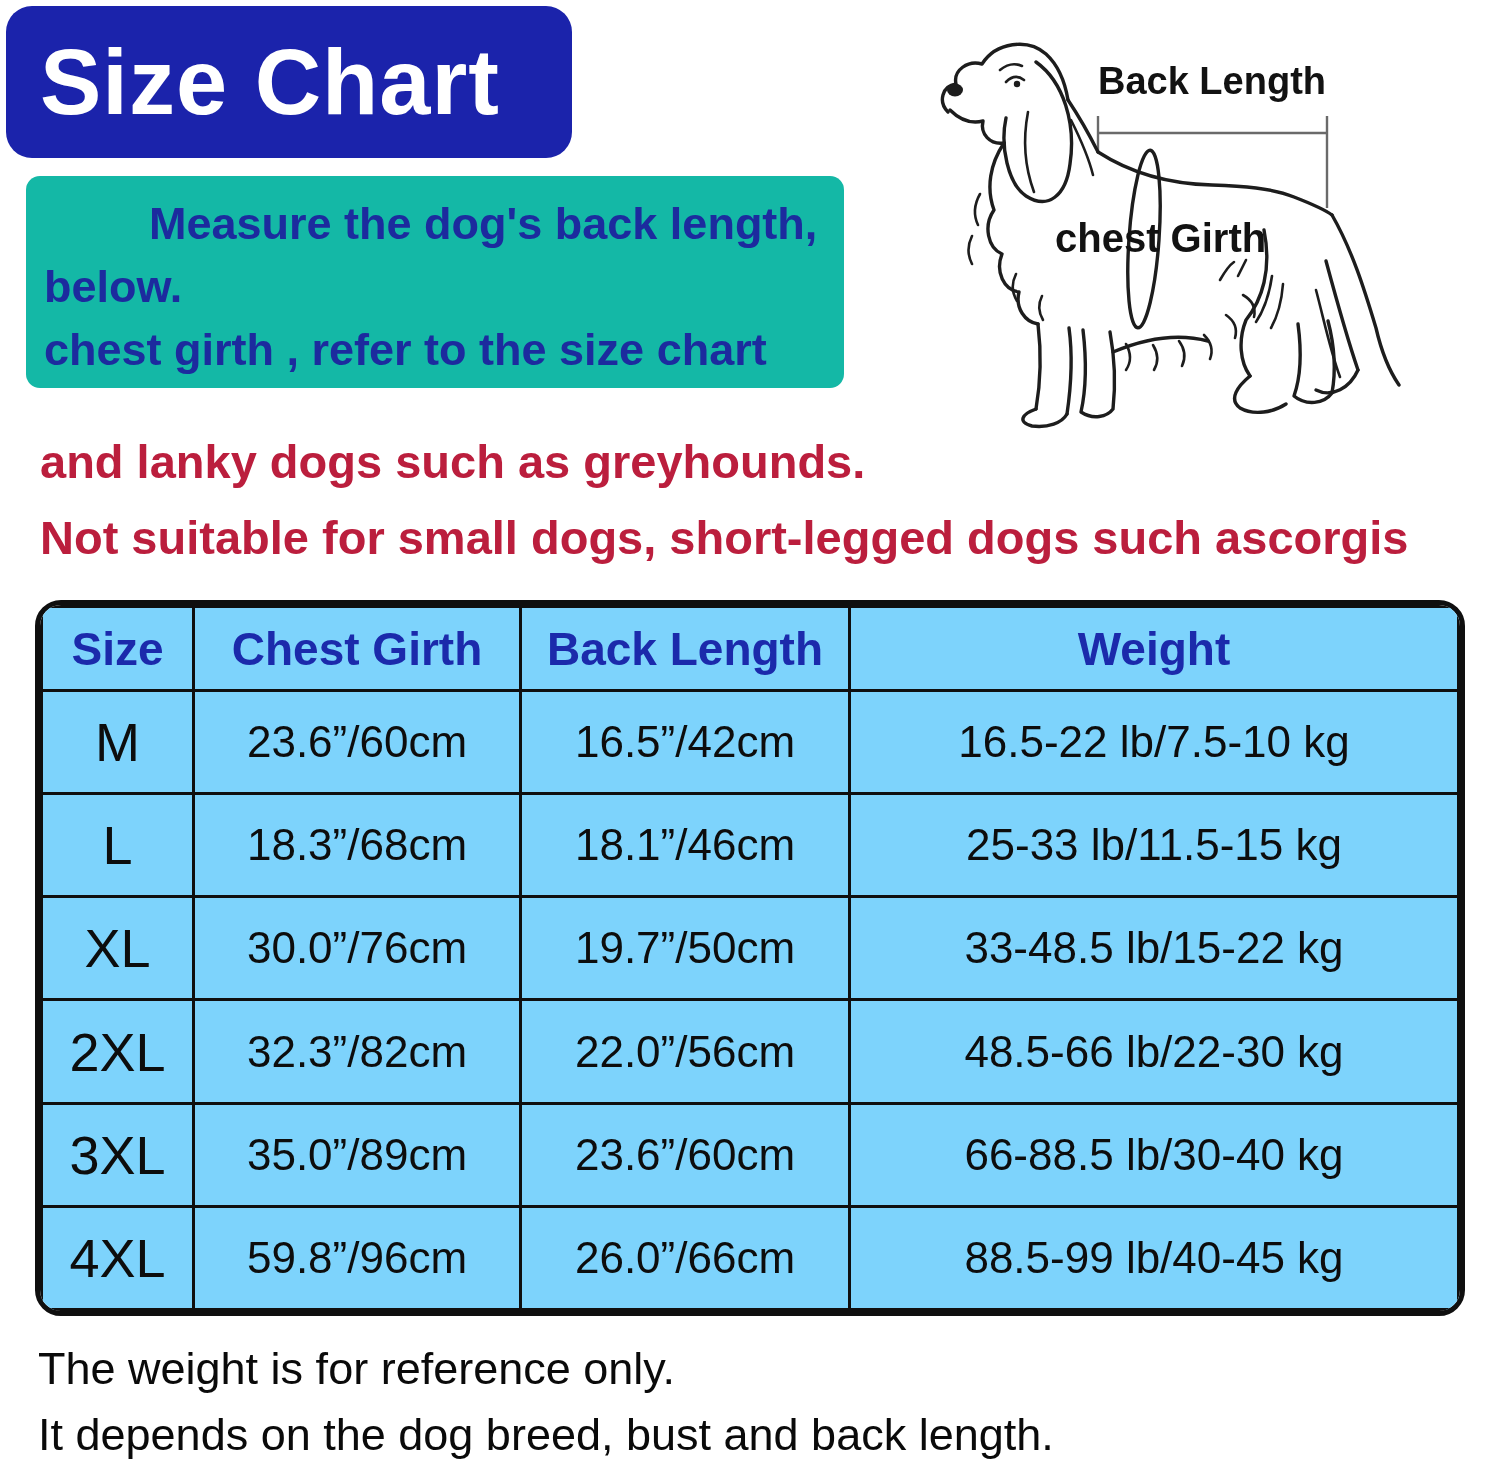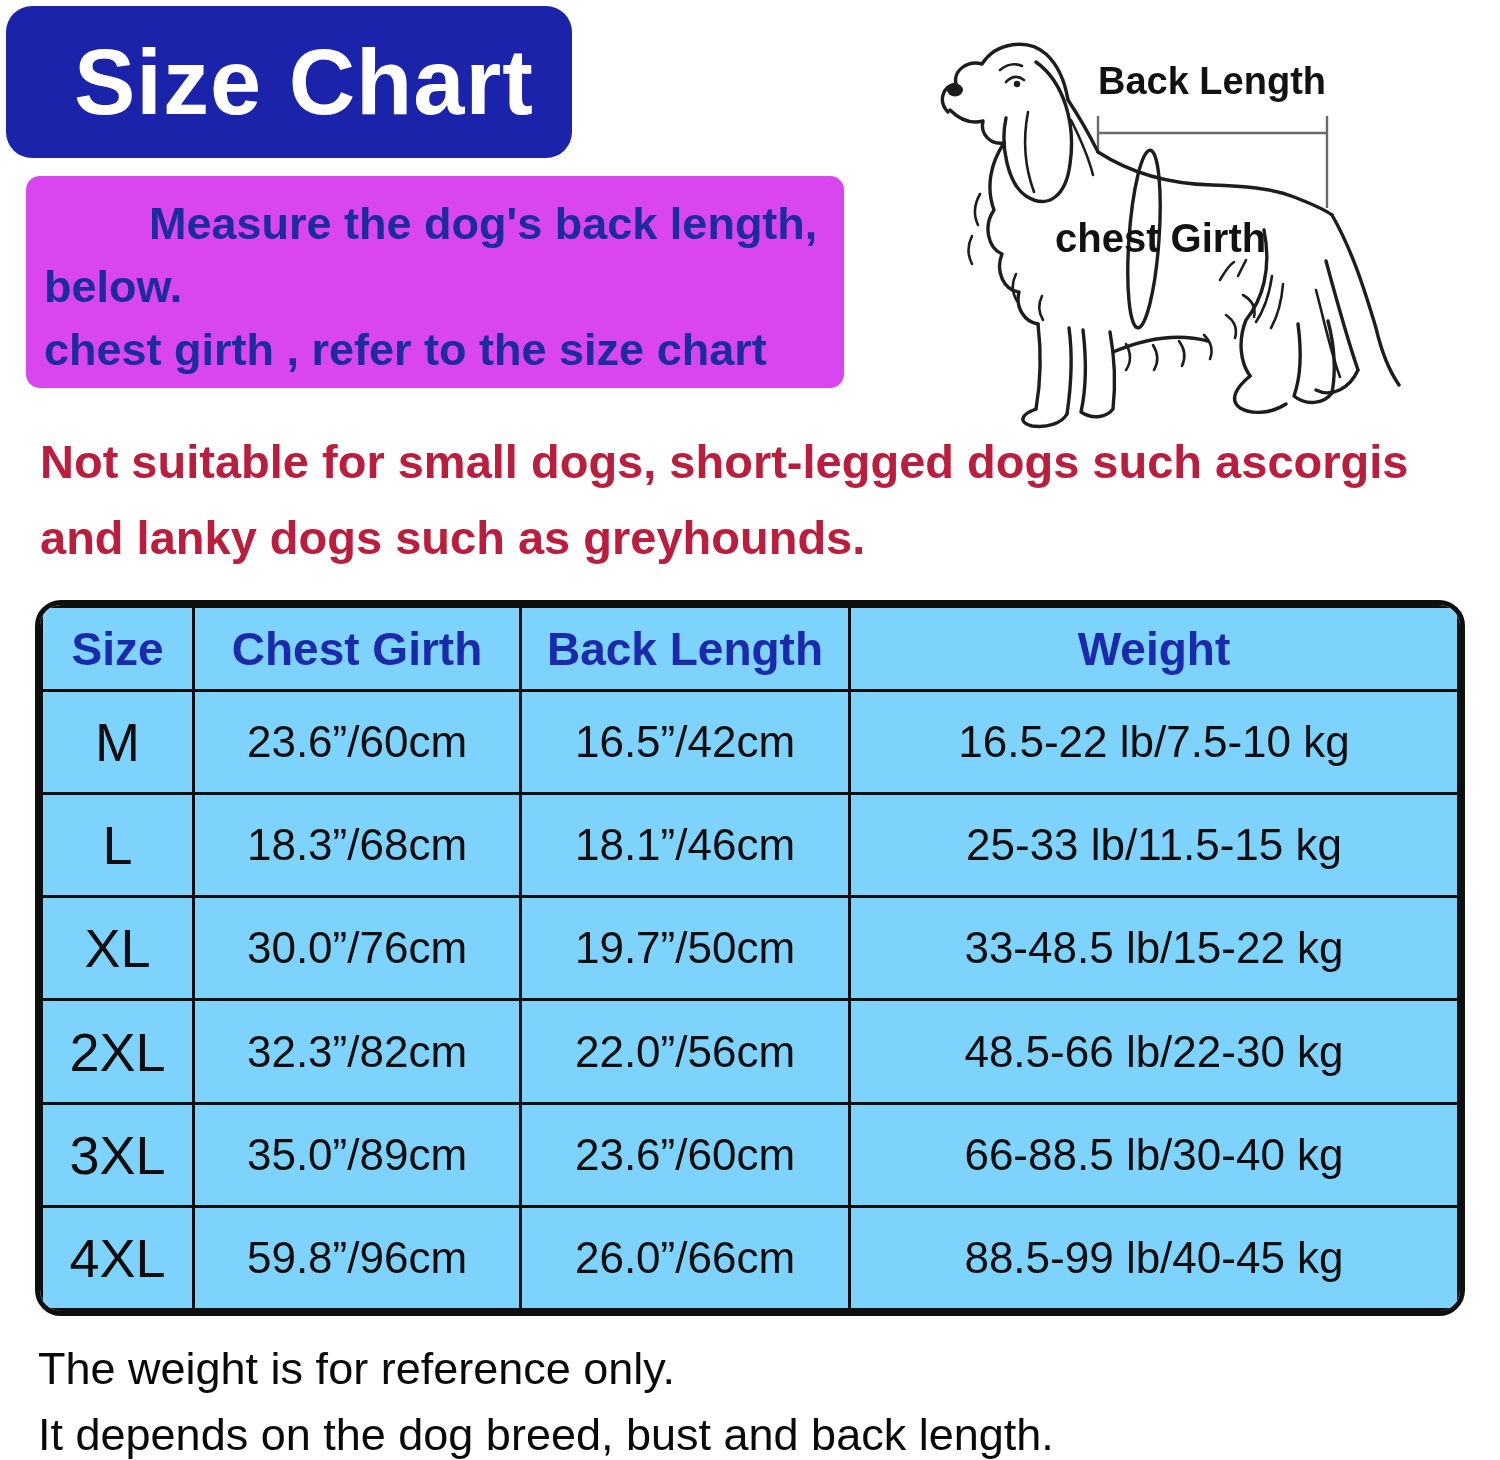--- a/index.html
+++ b/index.html
@@ -11,32 +11,32 @@
     overflow: hidden;
   }
 
   
   .title-box {
     position: absolute; left: 6px; top: 6px;
     width: 566px; height: 152px;
     background: #1b23ab;
     border-radius: 26px;
     display: flex; align-items: center;
-    padding-left: 68px;
+    padding-left: 34px;
   }
   .title-box .title-text {
     color: #ffffff; font-size: 92px; font-weight: bold;
     letter-spacing: 1px;
   }
 
   
   .measure-box {
     position: absolute; left: 26px; top: 176px;
     width: 818px; height: 212px;
-    background: #d946ef;
+    background: #14b8a6;
     border-radius: 14px;
     padding: 16px 18px 0 18px;
   }
   .measure-box .note-line {
     color: #1c2b9e; font-size: 45px; font-weight: bold;
     line-height: 63px; white-space: nowrap;
   }
   .measure-box .note-line.indent { text-indent: 105px; }
 
   
@@ -167,22 +167,22 @@
     </g>
 
     <ellipse class="dog-stroke" cx="224" cy="215" rx="15" ry="89" transform="rotate(4 224 215)"></ellipse>
 
     <text class="svg-label" x="292" y="70" font-size="38" text-anchor="middle">Back Length</text>
     <text class="svg-label" x="135" y="228" font-size="40" text-anchor="start">chest Girth</text>
   </svg>
 </div>
 
 <div class="warning">
+  <div class="warn-line">and lanky dogs such as greyhounds.</div>
   <div class="warn-line">Not suitable for small dogs, short-legged dogs such ascorgis</div>
-  <div class="warn-line">and lanky dogs such as greyhounds.</div>
 </div>
 
 <div class="table-wrap">
   <table class="size-table">
     <colgroup>
       <col style="width:152px">
         <col style="width:327px">
         <col style="width:329px">
         <col>
     </colgroup>

